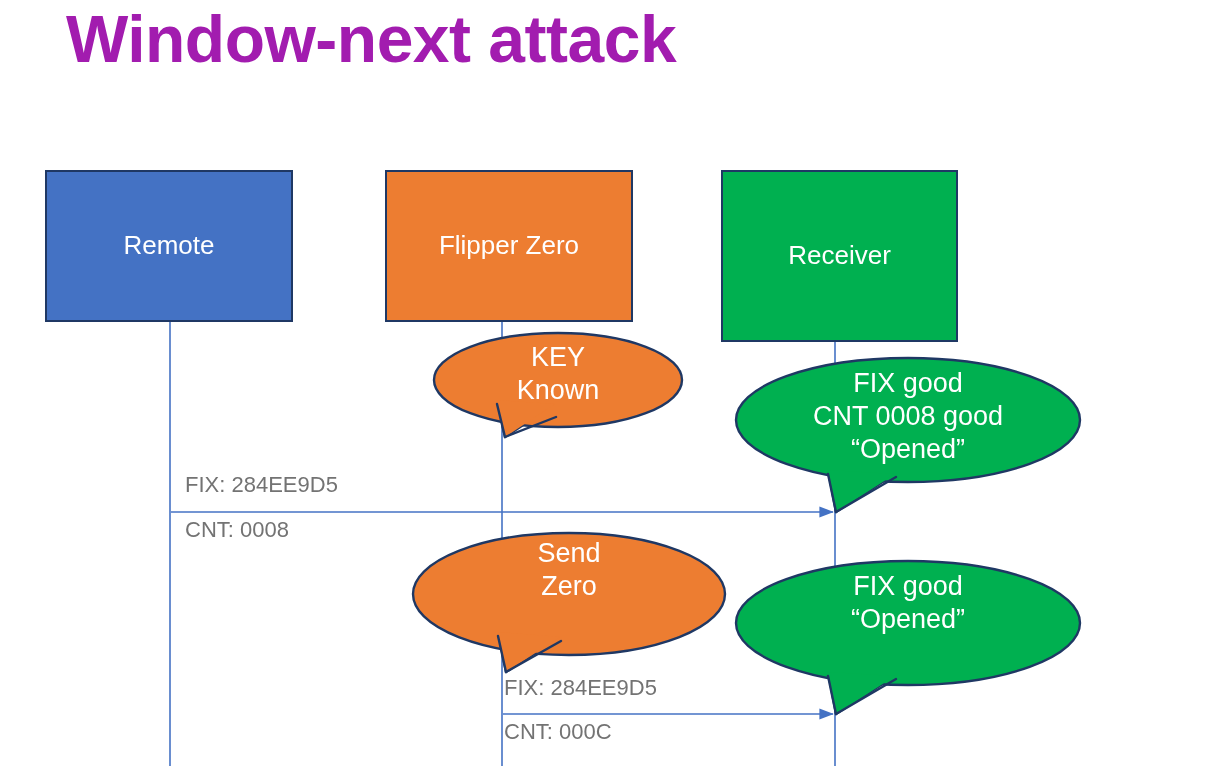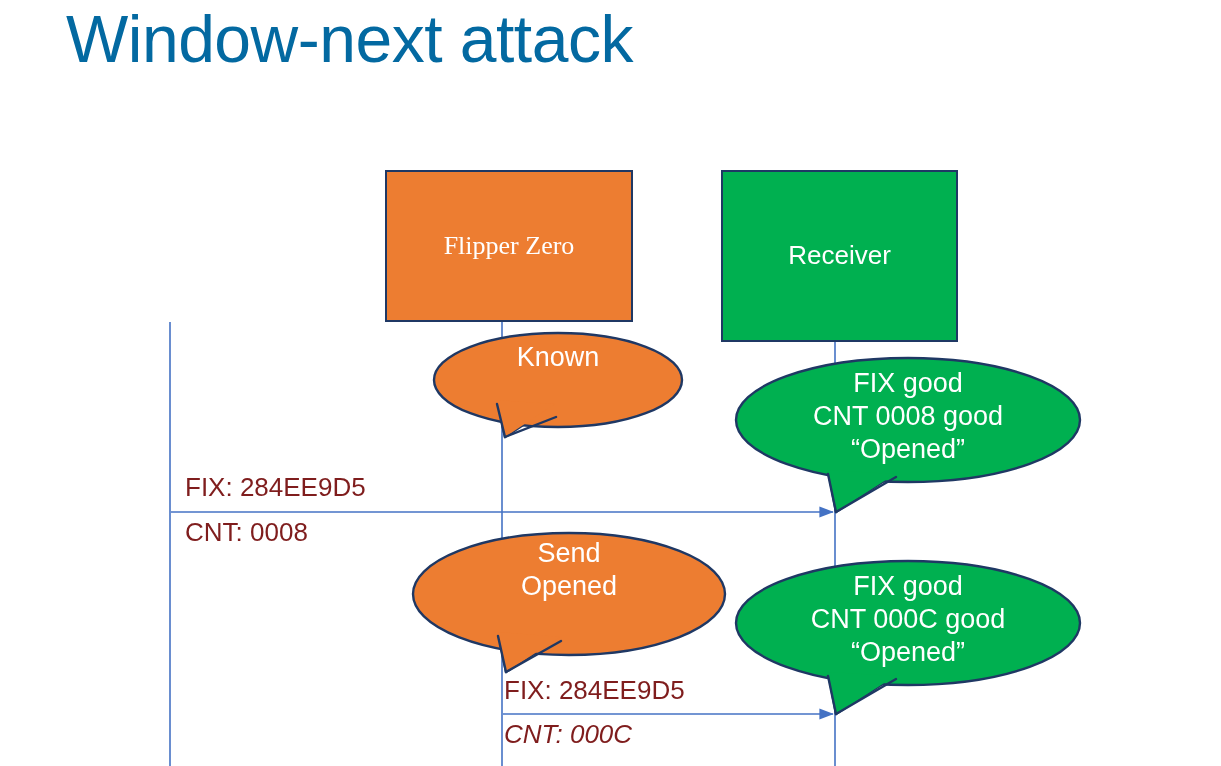--- a/index.html
+++ b/index.html
@@ -16,22 +16,22 @@
     font-family: "Liberation Sans", sans-serif;
   }
 
   
   #slide-title {
     position: absolute;
     left: 66px;
     top: 2px;
     font-size: 66px;
     line-height: 1.15;
-    font-weight: 400;
-    color: #0369a1;
+    font-weight: 700;
+    color: #a21caf;
     letter-spacing: -0.5px;
     white-space: nowrap;
     text-align: right;
   }
 
   
   #diagram {
     position: absolute;
     left: 0;
     top: 0;
@@ -62,22 +62,22 @@
     color: #ffffff;
     text-align: center;
     font-size: 27px;
     line-height: 1.22;
     pointer-events: none;
   }
 
   
   .msg-label {
     position: absolute;
-    color: #7f1d1d;
-    font-size: 26px;
+    color: #737373;
+    font-size: 22px;
     line-height: 1.2;
     white-space: nowrap;
   }
 </style>
 </head>
 <body>
 
 <div id="canvas">
 
   <div id="slide-title">Window-next attack</div>
@@ -124,49 +124,52 @@
 
     <g>
       <path d="M 836,714 L 828,672 L 895,676 Z" fill="#00B050" stroke="#1F3864" stroke-width="2.4" stroke-linejoin="round"></path>
       <ellipse cx="908" cy="623" rx="172" ry="62" fill="#00B050" stroke="#1F3864" stroke-width="2.4"></ellipse>
       <path d="M 836,714 L 828,672 L 895,676 Z" fill="#00B050" stroke="none"></path>
       <path d="M 836,714 L 828,676" fill="none" stroke="#1F3864" stroke-width="2.4" stroke-linecap="round"></path>
       <path d="M 836,714 L 896,679" fill="none" stroke="#1F3864" stroke-width="2.4" stroke-linecap="round"></path>
     </g>
   </svg>
 
+  <div class="actor-box" style="left:45px; top:170px; width:248px; height:152px; background:#4472C4;">
+    <span class="actor-label">Remote</span>
+  </div>
 
-  <div class="actor-box" style="left:385px; top:170px; width:248px; height:152px; background:#ED7D31;font-family:Liberation Serif, serif;">
+  <div class="actor-box" style="left:385px; top:170px; width:248px; height:152px; background:#ED7D31;">
     <span class="actor-label">Flipper Zero</span>
   </div>
 
   <div class="actor-box" style="left:721px; top:170px; width:237px; height:172px; background:#00B050;">
     <span class="actor-label">Receiver</span>
   </div>
 
   <div class="callout-text" style="left:452px; top:341px; width:212px;">
+    <div>KEY</div>
     <div>Known</div>
   </div>
 
   <div class="callout-text" style="left:748px; top:367px; width:320px;">
     <div>FIX good</div>
     <div>CNT 0008 good</div>
     <div>“Opened”</div>
   </div>
 
   <div class="callout-text" style="left:420px; top:537px; width:298px;">
     <div>Send</div>
-    <div>Opened</div>
+    <div>Zero</div>
   </div>
 
   <div class="callout-text" style="left:748px; top:570px; width:320px;">
     <div>FIX good</div>
-    <div>CNT 000C good</div>
     <div>“Opened”</div>
   </div>
 
   <div class="msg-label" style="left:185px; top:472px;">FIX: 284EE9D5</div>
   <div class="msg-label" style="left:185px; top:517px;">CNT: 0008</div>
 
   <div class="msg-label" style="left:504px; top:675px;">FIX: 284EE9D5</div>
-  <div class="msg-label" style="left:504px; top:719px;font-style:italic;">CNT: 000C</div>
+  <div class="msg-label" style="left:504px; top:719px;">CNT: 000C</div>
 
 </div>
 
 </body></html>

